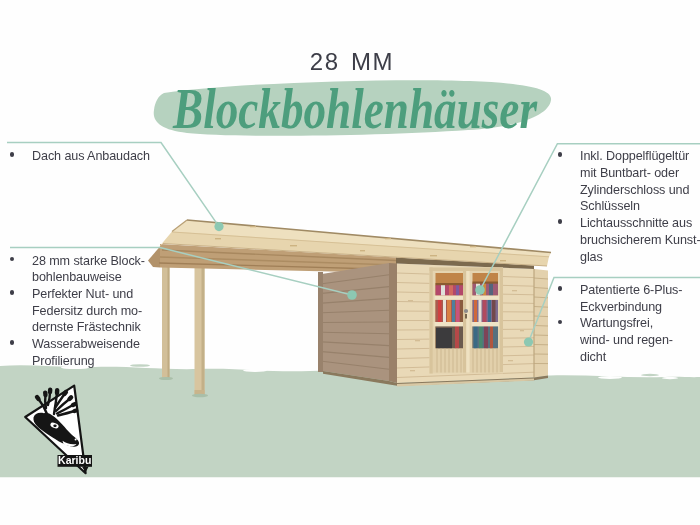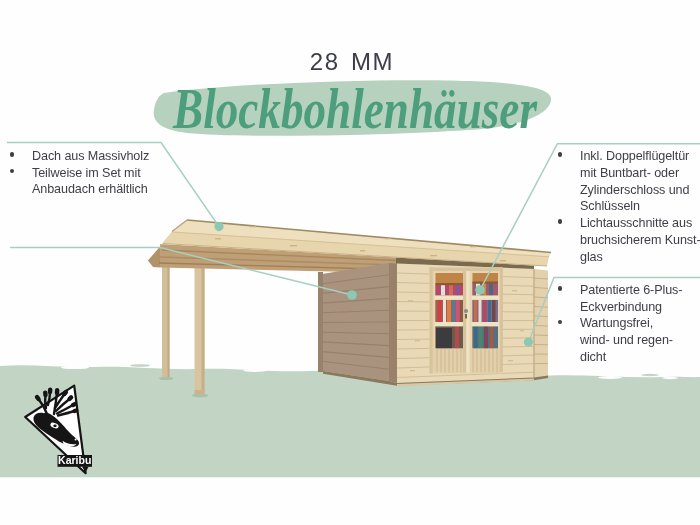--- a/index.html
+++ b/index.html
@@ -268,24 +268,28 @@
 
     <rect x="57.5" y="455" width="34.5" height="11.8" fill="#141414"></rect>
     <polygon points="82,466.8 88.5,466.8 85.5,472.5" fill="#141414"></polygon>
     <text x="74.7" y="464.3" text-anchor="middle" font-size="10.5" font-weight="bold" fill="#ffffff" font-family="Liberation Sans">Karibu</text>
   </g>
 </svg>
 
 <div class="title">28 MM</div>
 
 <div class="blist" style="left:32px;top:148px;width:200px;">
-  <div class="it">Dach aus Massivholz</div>
-  <div class="it">Teilweise im Set mit<br>Anbaudach erhältlich</div>
-</div>
-
+  <div class="it">Dach aus Anbaudach</div>
+</div>
+
+<div class="blist" style="left:32px;top:252.5px;width:200px;">
+  <div class="it">28 mm starke Block-<br>bohlenbauweise</div>
+  <div class="it">Perfekter Nut- und<br>Federsitz durch mo-<br>dernste Frästechnik</div>
+  <div class="it">Wasserabweisende<br>Profilierung</div>
+</div>
 
 <div class="blist" style="left:580px;top:148.3px;width:130px;">
   <div class="it">Inkl. Doppelflügeltür<br>mit Buntbart- oder<br>Zylinderschloss und<br>Schlüsseln</div>
   <div class="it">Lichtausschnitte aus<br>bruchsicherem Kunst-<br>glas</div>
 </div>
 
 <div class="blist" style="left:580px;top:282px;width:130px;">
   <div class="it">Patentierte 6-Plus-<br>Eckverbindung</div>
   <div class="it">Wartungsfrei,<br>wind- und regen-<br>dicht</div>
 </div>

